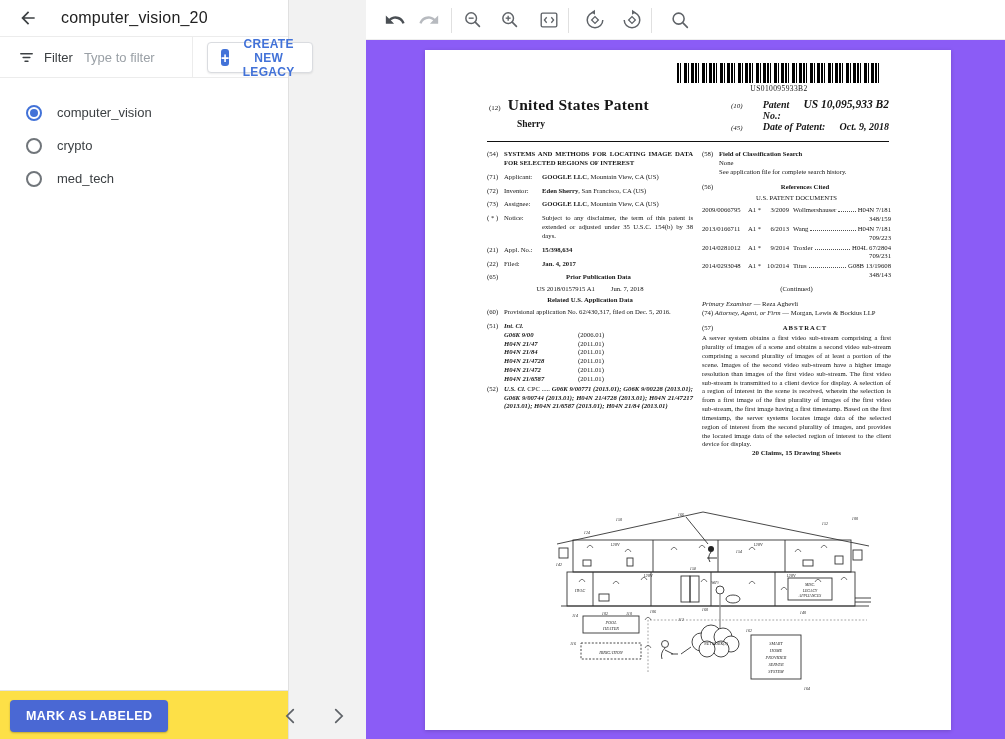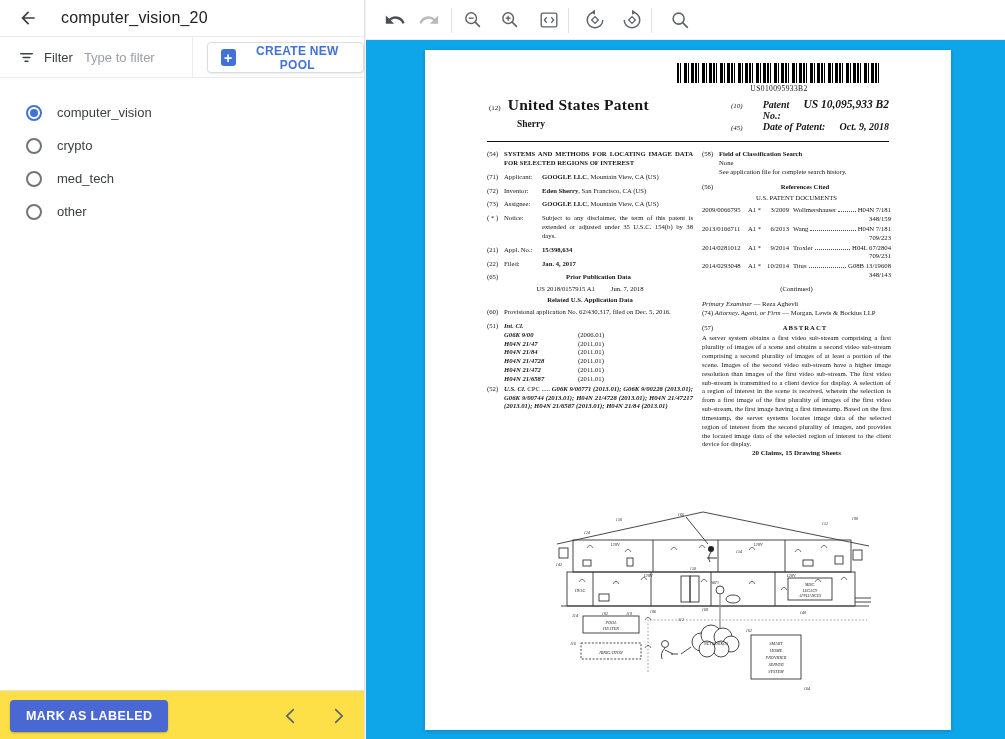--- a/index.html
+++ b/index.html
@@ -2,21 +2,21 @@
 <html><head>
 <meta charset="utf-8">
 <style>
   * { box-sizing: border-box; }
   html,body { margin:0; padding:0; }
   body {
     width:1005px; height:739px; position:relative; overflow:hidden;
     font-family:"Liberation Sans", sans-serif; background:#f2f2f2;
   }
   
-  .left-panel { position:absolute; left:0; top:0; width:365px; height:739px;
+  .left-panel { position:absolute; left:0; top:0; width:289px; height:739px;
     background:#fff; border-right:1px solid #e0e0e0; }
   .panel-header { height:37px; border-bottom:1px solid #ececec; display:flex; align-items:center; padding-left:17px; }
   .back-btn { width:22px; height:22px; cursor:pointer; display:flex; align-items:center; justify-content:center; }
   .panel-title { font-size:16px; color:#212121; margin-left:22px; letter-spacing:.2px; }
   .filter-row { height:41px; border-bottom:1px solid #ececec; display:flex; align-items:center; position:relative; }
   .filter-icon { margin-left:18px; display:flex; }
   .filter-label { font-weight:400; font-size:13px; color:#3c4043; margin-left:9px;text-align:center; }
   .filter-input { border:none; outline:none; font-size:13px; margin-left:9px; width:95px; color:#3c4043; font-family:"Liberation Sans",sans-serif; }
   .filter-input::placeholder { color:#9aa0a6; }
   .v-div { position:absolute; left:192px; top:0; bottom:0; width:1px; background:#ececec; }
@@ -35,21 +35,21 @@
   .mark-btn { position:absolute; left:10px; top:9px; background:#4a68d4; color:#fff; border:none; border-radius:4px;
     font-size:12.5px; font-weight:700; letter-spacing:.4px; padding:9px 16px; cursor:pointer;
     box-shadow:0 1px 2px rgba(0,0,0,.25); font-family:"Liberation Sans",sans-serif; }
   .pager-btn { position:absolute; top:14px; width:22px; height:22px; cursor:pointer; }
   .pager-prev { left:280px; } .pager-next { left:327px; }
   
   .toolbar { position:absolute; left:366px; top:0; right:0; height:40px; background:#fff; border-bottom:1px solid #ededed; }
   .tb-icon { position:absolute; top:9px; width:22px; height:22px; cursor:pointer; }
   .tb-div { position:absolute; top:8px; width:1px; height:25px; background:#e0e0e0; }
   
-  .viewer { position:absolute; left:366px; top:40px; right:0; bottom:0; background:#0ea5e9; }
+  .viewer { position:absolute; left:366px; top:40px; right:0; bottom:0; background:#8b5cf6; }
   .page { position:absolute; left:59px; top:10px; width:526px; height:680px; background:#fff;
     box-shadow:0 1px 4px rgba(0,0,0,.18); font-family:"Liberation Serif", serif; color:#161616; }
   .barcode { position:absolute; left:252px; top:13px; width:204px; height:20px;
     background:repeating-linear-gradient(90deg,#000 0 2px,#fff 2px 3px,#000 3px 4px,#fff 4px 7px,#000 7px 10px,#fff 10px 11px,#000 11px 12px,#fff 12px 14px,#000 14px 17px,#fff 17px 18px); }
   .barcode-label { position:absolute; left:252px; top:34px; width:204px; text-align:center; font-size:7.5px; letter-spacing:.4px; }
   .hdr-left { position:absolute; left:64px; top:46px; white-space:nowrap; }
   .tag-sm { font-size:7px; }
   .us-patent { font-size:15.5px; font-weight:700; letter-spacing:.3px; margin-left:3px; }
   .hdr-sherry { position:absolute; left:92px; top:69px; font-size:9.5px; font-weight:700; }
   .hdr-right { position:absolute; left:306px; top:48px; width:158px;font-style:italic; }
@@ -101,40 +101,36 @@
     <span class="filter-icon">
       <svg width="17" height="17" viewBox="0 0 18 18">
           <path d="M3 5h12M5.5 9h7M7.5 13h3" stroke="#3c4043" stroke-width="1.7" stroke-linecap="round" fill="none"></path>
         </svg>
     </span>
     <span class="filter-label">Filter</span>
     <input class="filter-input" value="" placeholder="Type to filter" style="">
     <div class="v-div"></div>
     <button class="create-btn">
       <span class="plus-box">+</span>
-      <span>CREATE NEW POOL</span>
+      <span>CREATE NEW LEGACY</span>
     </button>
   </div>
 
   <div class="options">
     <div class="option">
       <span class="radio selected"></span>
       <span class="option-label">computer_vision</span>
     </div>
     <div class="option">
       <span class="radio"></span>
       <span class="option-label">crypto</span>
     </div>
     <div class="option">
       <span class="radio"></span>
       <span class="option-label">med_tech</span>
-    </div>
-    <div class="option">
-      <span class="radio"></span>
-      <span class="option-label">other</span>
     </div>
   </div>
 
   <div class="panel-footer">
     <button class="mark-btn">MARK AS LABELED</button>
     <div class="pager-btn pager-prev">
       <svg width="22" height="22" viewBox="0 0 24 24">
           <path d="M14.5 5 7.5 12l7 7" stroke="#5f6368" stroke-width="1.9" fill="none" stroke-linecap="round"></path>
         </svg>
     </div>

